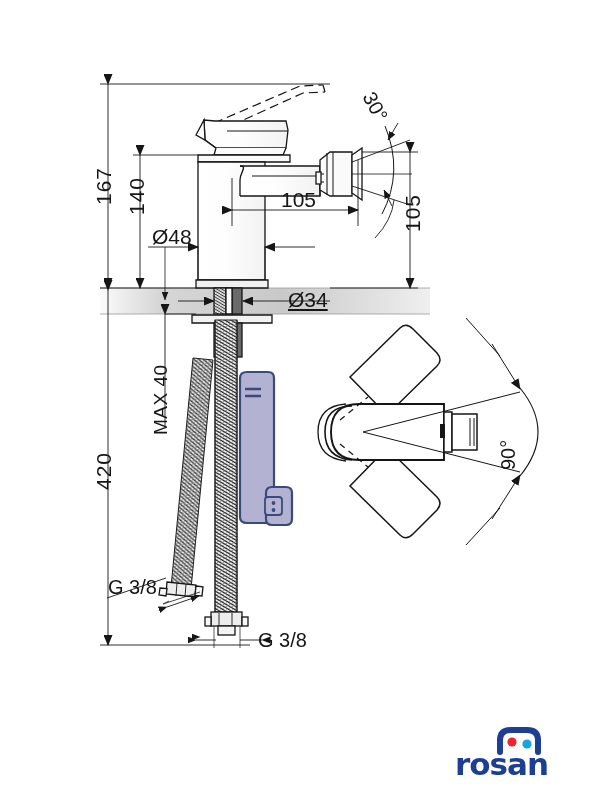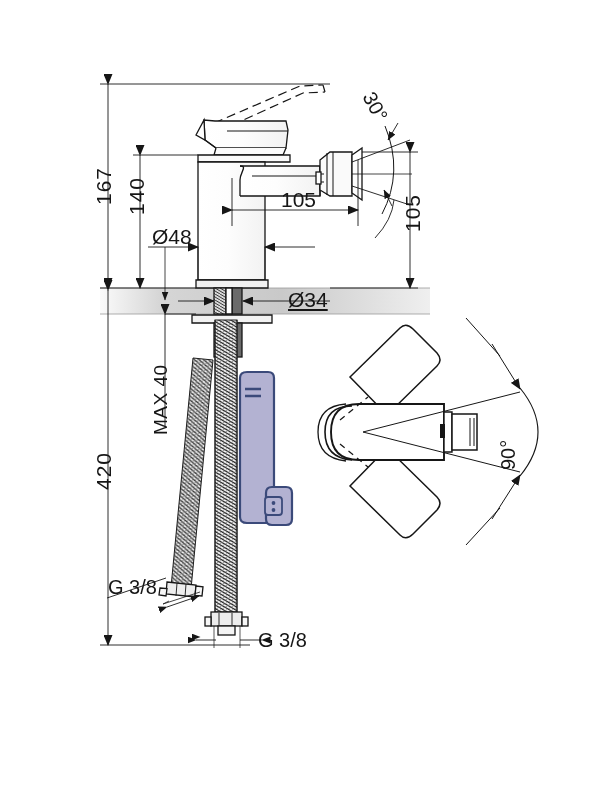--- a/index.html
+++ b/index.html
@@ -267,14 +267,22 @@
   <div class="lbl rot90" style="left:401px;top:232px;font-size:21px;letter-spacing:1px;">105</div>
 
   <div class="lbl" style="left:378px;top:88px;font-size:20px;transform:rotate(62deg);transform-origin:left top;">30°</div>
 
   <div class="lbl rot90" style="left:497px;top:470px;font-size:20px;">90°</div>
 
   <div class="lbl" style="left:108px;top:576px;font-size:20px;">G 3/8</div>
 
   <div class="lbl" style="left:258px;top:629px;font-size:20px;">G 3/8</div>
 
+  <div id="logo">
+    <svg viewBox="0 0 125 58" style="position:absolute;left:0;top:0;width:125px;height:58px;">
+      <path d="M45,26 L45,14 Q45,4 56,4 L72,4 Q83,4 83,14 L83,26" fill="none" stroke="#1c3f94" stroke-width="6" stroke-linecap="round"></path>
+      <circle cx="57" cy="16" r="4.6" fill="#e8262c"></circle>
+      <circle cx="72" cy="18" r="4.6" fill="#18a5dd"></circle>
+    </svg>
+    <div class="word">rosan</div>
+  </div>
 
 </div>
 
 </body></html>

